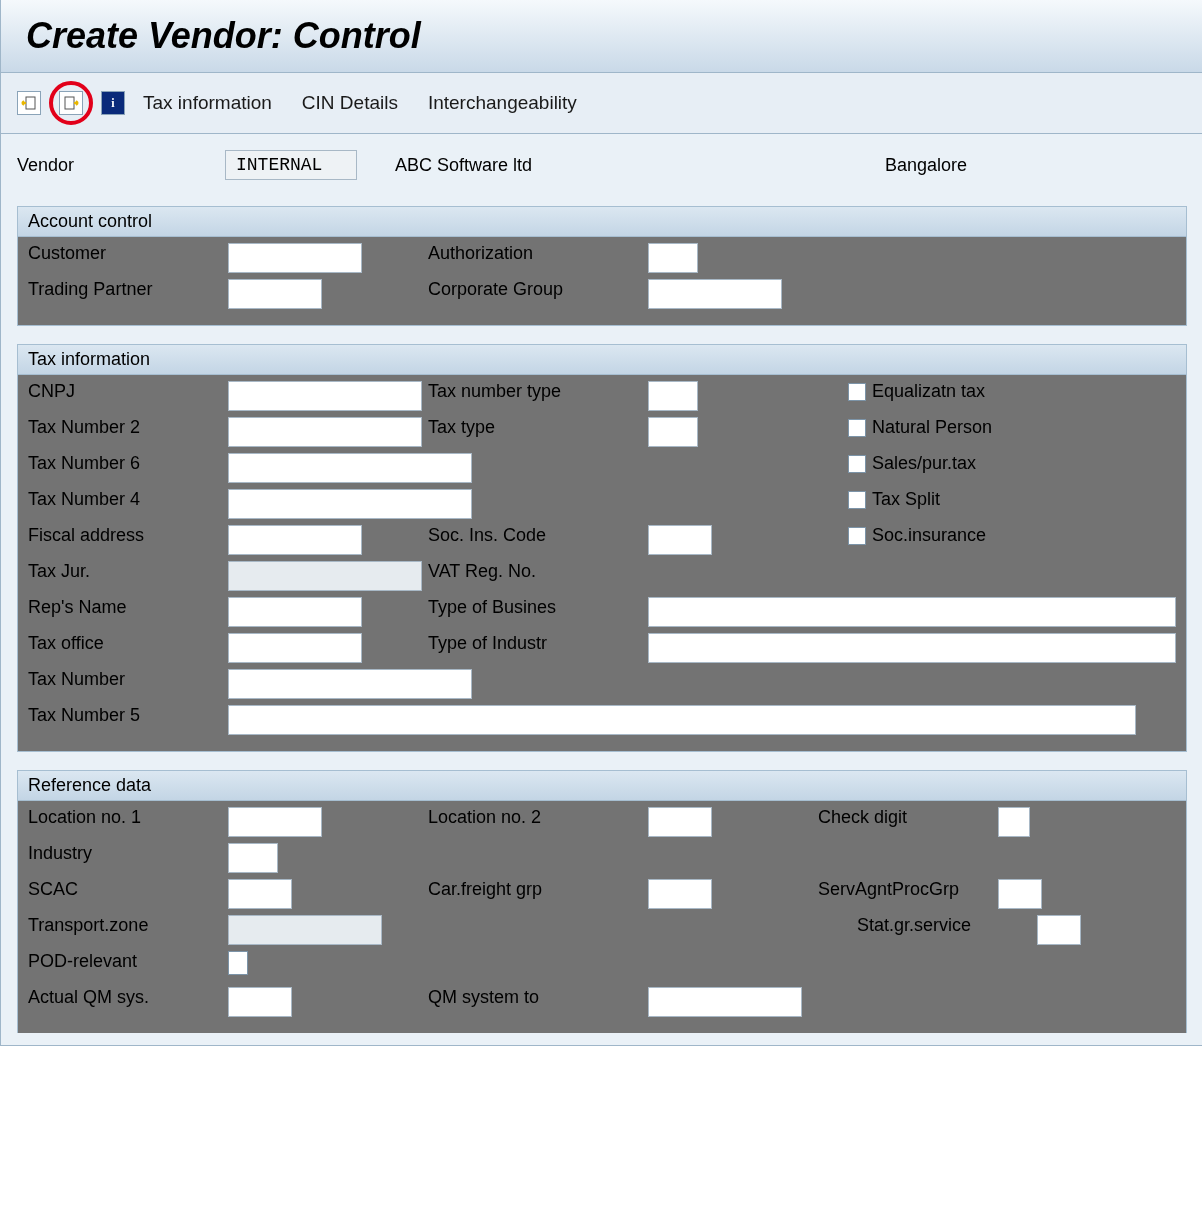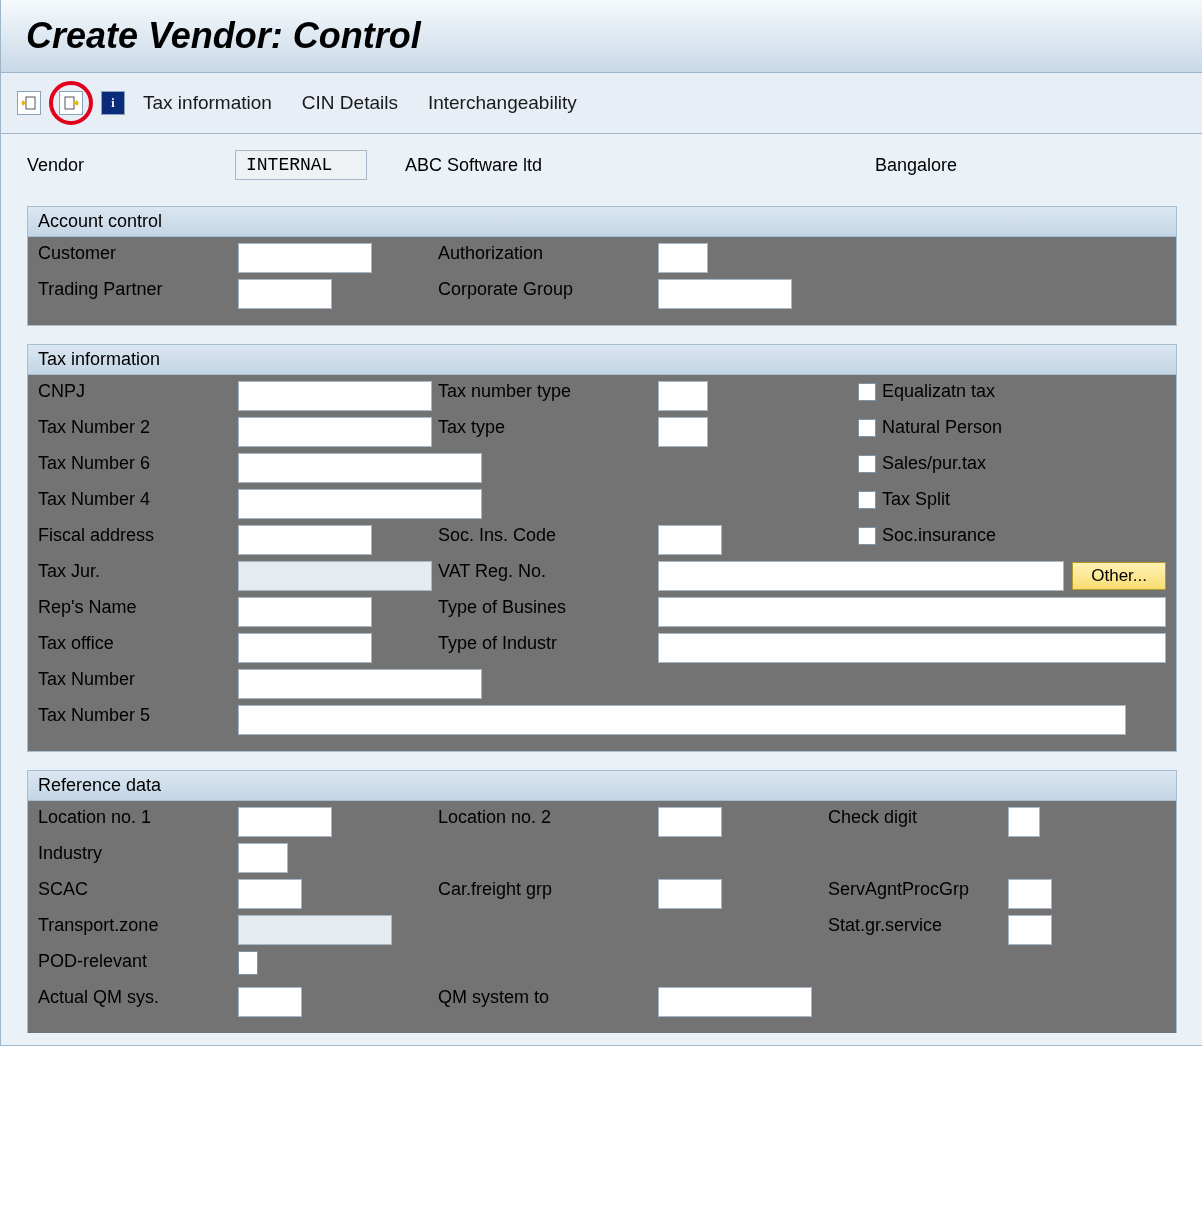--- a/index.html
+++ b/index.html
@@ -5,21 +5,21 @@
   html,body{margin:0;padding:0;font-family:Arial,Helvetica,sans-serif;font-size:18px;color:#000;background:#fff;}
   .app{width:1202px;background:#eaf1f7;border:1px solid #9fb6c9;border-top:none;}
   .titlebar{background:linear-gradient(#f5f9fc,#c9d9e8);border-bottom:1px solid #9fb6c9;padding:6px 16px;}
   .titlebar h1{margin:9px;font-size:36px;font-weight:bold;font-style:italic;}
   .toolbar{display:flex;align-items:center;gap:6px;padding:8px 16px;border-bottom:1px solid #9fb6c9;background:#e7eef5;}
   .tb-icon{width:22px;height:22px;display:flex;align-items:center;justify-content:center;border:1px solid #8aa3b8;background:#fff;cursor:pointer;}
   .tb-icon svg{display:block;}
   .tb-red-circle{width:36px;height:36px;border:4px solid #e2001a;border-radius:50%;display:flex;align-items:center;justify-content:center;margin:0 2px;}
   .tb-red-circle .tb-icon{border:1px solid #8aa3b8;}
   .tb-link{padding:4px 12px;color:#1a1a1a;cursor:pointer;font-size:19px;}
-  .body{padding:12px 20px;}
+  .body{padding:12px 10px;}
   .vendor-row{display:flex;align-items:center;gap:18px;padding:4px 6px 18px 6px;}
   .vendor-row .label{width:190px;}
   .ro-box{background:#eef2f5;border:1px solid #a8b8c6;padding:4px 10px;font-family:"Courier New",monospace;min-width:110px;display:inline-block;}
   .group{border:1px solid #a6bed1;margin:8px 6px 18px 6px;background:#737373;}
   .group-header{background:linear-gradient(#dbe7f1,#c3d5e5);border-bottom:1px solid #a6bed1;padding:4px 10px;font-size:18px;}
   .group-body{padding:6px 10px 10px 10px;}
   .row{display:flex;align-items:flex-start;min-height:36px;}
   .c1{width:200px;flex-shrink:0;}
   .c2{width:200px;flex-shrink:0;display:flex;align-items:center;}
   .c2w{width:250px;flex-shrink:0;display:flex;align-items:center;}
@@ -174,24 +174,20 @@
               <span class="chk"></span>
               <span>Soc.insurance</span>
             </div>
         </div>
         <div class="row">
           <div class="c1">Tax Jur.</div>
           <div class="c2">
               <input class="txt w180" readonly="" style="">
             </div>
           <div class="c3">VAT Reg. No.</div>
-          <div class="c6 vat-row">
-            <input class="txt" style="flex: 1 1 0%;">
-            <button class="btn-other">Other...</button>
-          </div>
         </div>
         <div class="row">
           <div class="c1">Rep's Name</div>
           <div class="c2">
               <input class="txt w120" style="">
             </div>
           <div class="c3">Type of Busines</div>
           <div class="c6">
               <input class="txt full-input" style="flex: 1 1 0%;">
             </div>
@@ -250,21 +246,21 @@
           <div style="width:180px;">ServAgntProcGrp</div>
           <div><input class="txt" style="width: 30px;"></div>
         </div>
         <div class="row">
           <div class="c1">Transport.zone</div>
           <div class="c2">
               <input class="txt w140" readonly="" style="">
             </div>
           <div class="c3"></div>
           <div style="width:170px;"></div>
-          <div style="width:180px;">Stat.gr.service</div>
+          <div style="width:180px;margin-left:39px;">Stat.gr.service</div>
           <div><input class="txt" style="width: 30px;"></div>
         </div>
         <div class="row">
           <div class="c1">POD-relevant</div>
           <div class="c2">
               <span class="chk" style="width:18px;height:22px;"></span>
             </div>
         </div>
         <div class="row">
           <div class="c1">Actual QM sys.</div>

